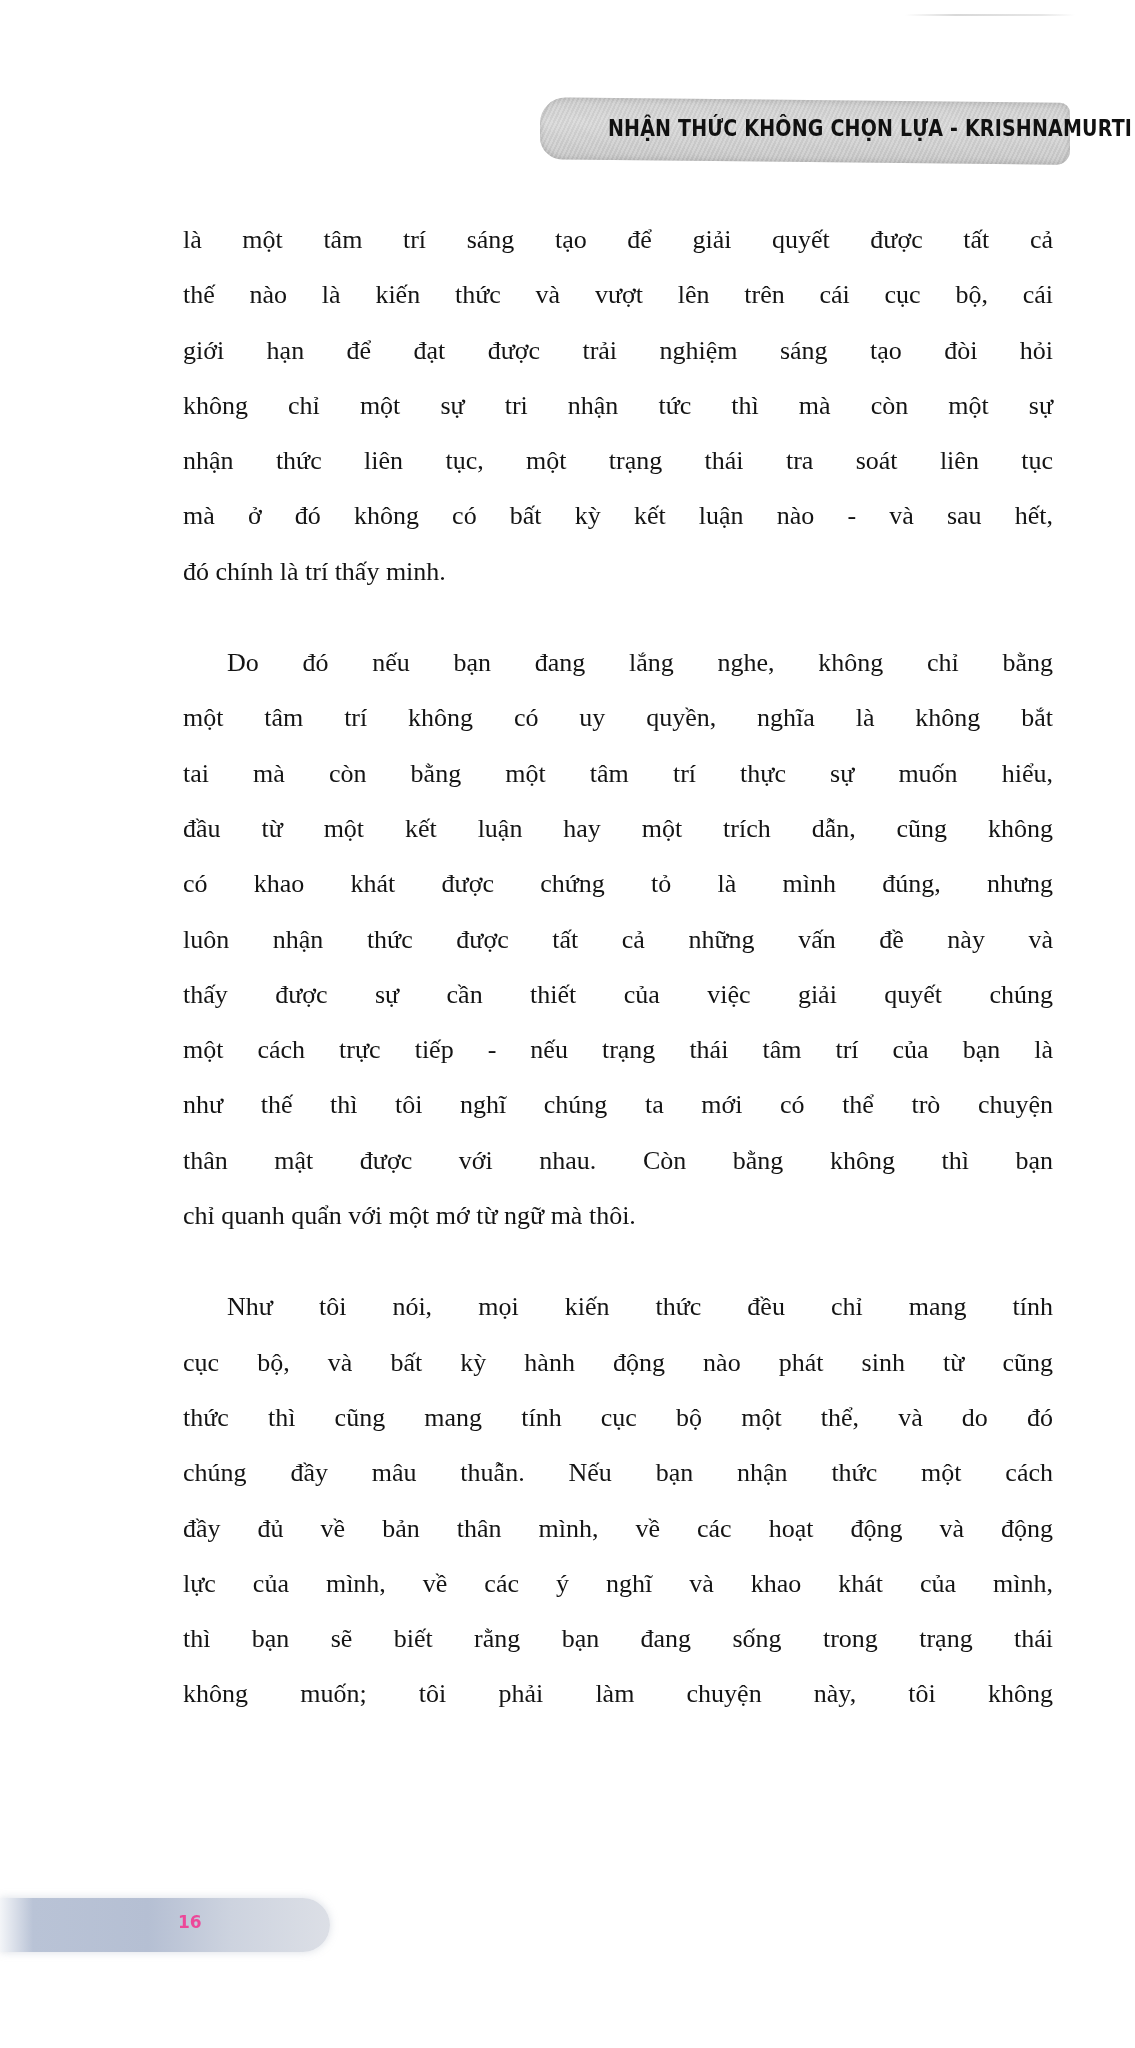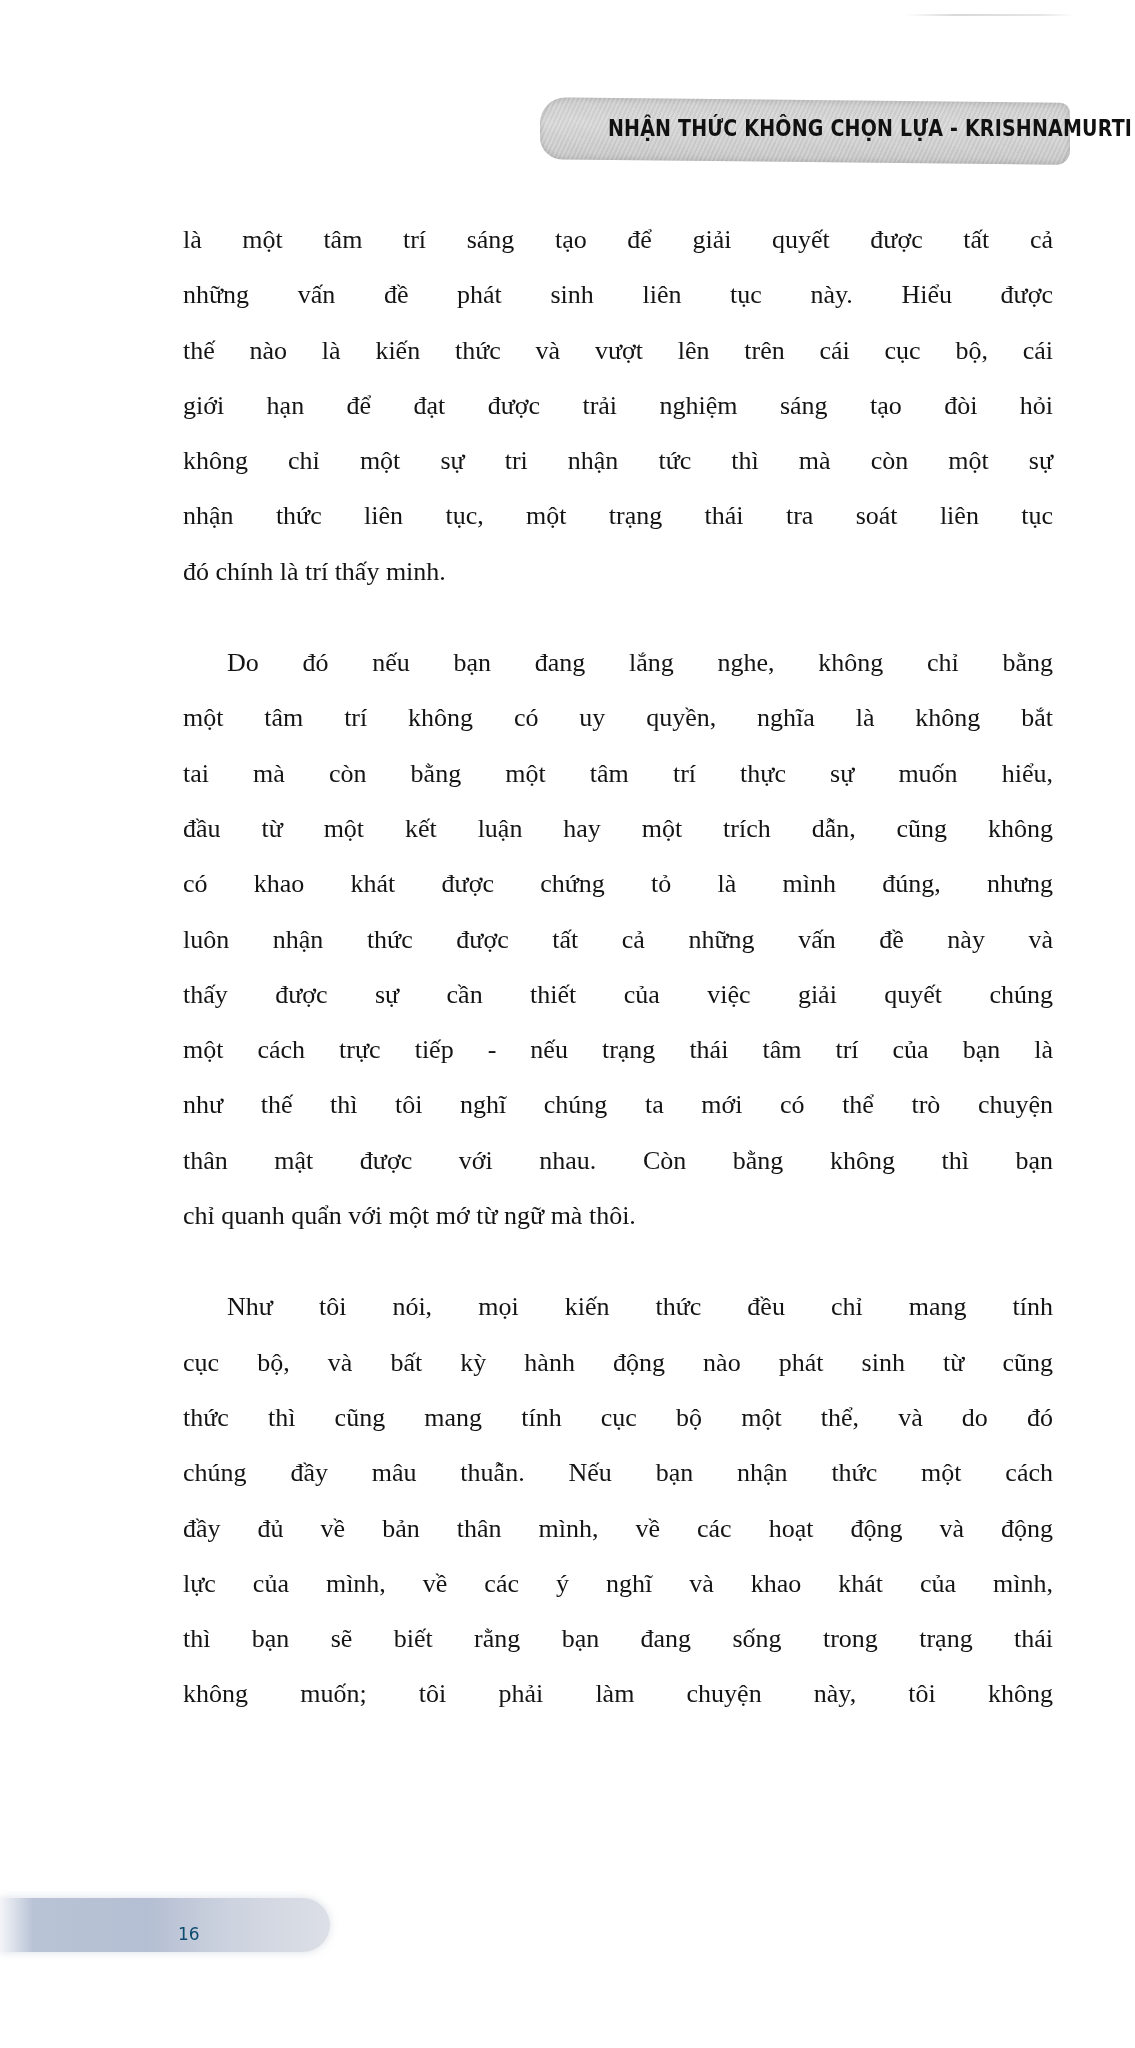--- a/index.html
+++ b/index.html
@@ -88,42 +88,41 @@
       border-radius: 0 28px 28px 0;
       background: linear-gradient(90deg, #f3f5f8 0%, #b9c3d6 10%, #b5bfd3 45%, #cdd3df 70%, #dcdfe6 100%);
       box-shadow: 0 0 8px rgba(150,160,180,0.35);
     }
     .page-number {
       position: absolute;
       left: 178px;
       top: 1912px;
       font-family: "DejaVu Sans", "Liberation Sans", sans-serif;
       font-size: 17px;
-      font-weight: normal;
-      color: #0c4a6e;
-      margin-top: 12px;
+      font-weight: bold;
+      color: #ec4899;
     }
   </style>
 </head>
 <body>
 
 <div class="top-rule"></div>
 
 <div class="header-banner"></div>
 <div class="header-title">NHẬN THỨC KHÔNG CHỌN LỰA - KRISHNAMURTI</div>
 
 <div class="body-text">
 
   <div>
     <div class="line">là một tâm trí sáng tạo để giải quyết được tất cả</div>
-    <div class="line">những vấn đề phát sinh liên tục này. Hiểu được</div>
     <div class="line">thế nào là kiến thức và vượt lên trên cái cục bộ, cái</div>
     <div class="line">giới hạn để đạt được trải nghiệm sáng tạo đòi hỏi</div>
     <div class="line">không chỉ một sự tri nhận tức thì mà còn một sự</div>
     <div class="line">nhận thức liên tục, một trạng thái tra soát liên tục</div>
+    <div class="line">mà ở đó không có bất kỳ kết luận nào - và sau hết,</div>
     <div class="line last">đó chính là trí thấy minh.</div>
   </div>
 
   <div class="para-gap"></div>
 
   <div>
     <div class="line indent">Do đó nếu bạn đang lắng nghe, không chỉ bằng</div>
     <div class="line">một tâm trí không có uy quyền, nghĩa là không bắt</div>
     <div class="line">tai mà còn bằng một tâm trí thực sự muốn hiểu,</div>
     <div class="line">đầu từ một kết luận hay một trích dẫn, cũng không</div>

